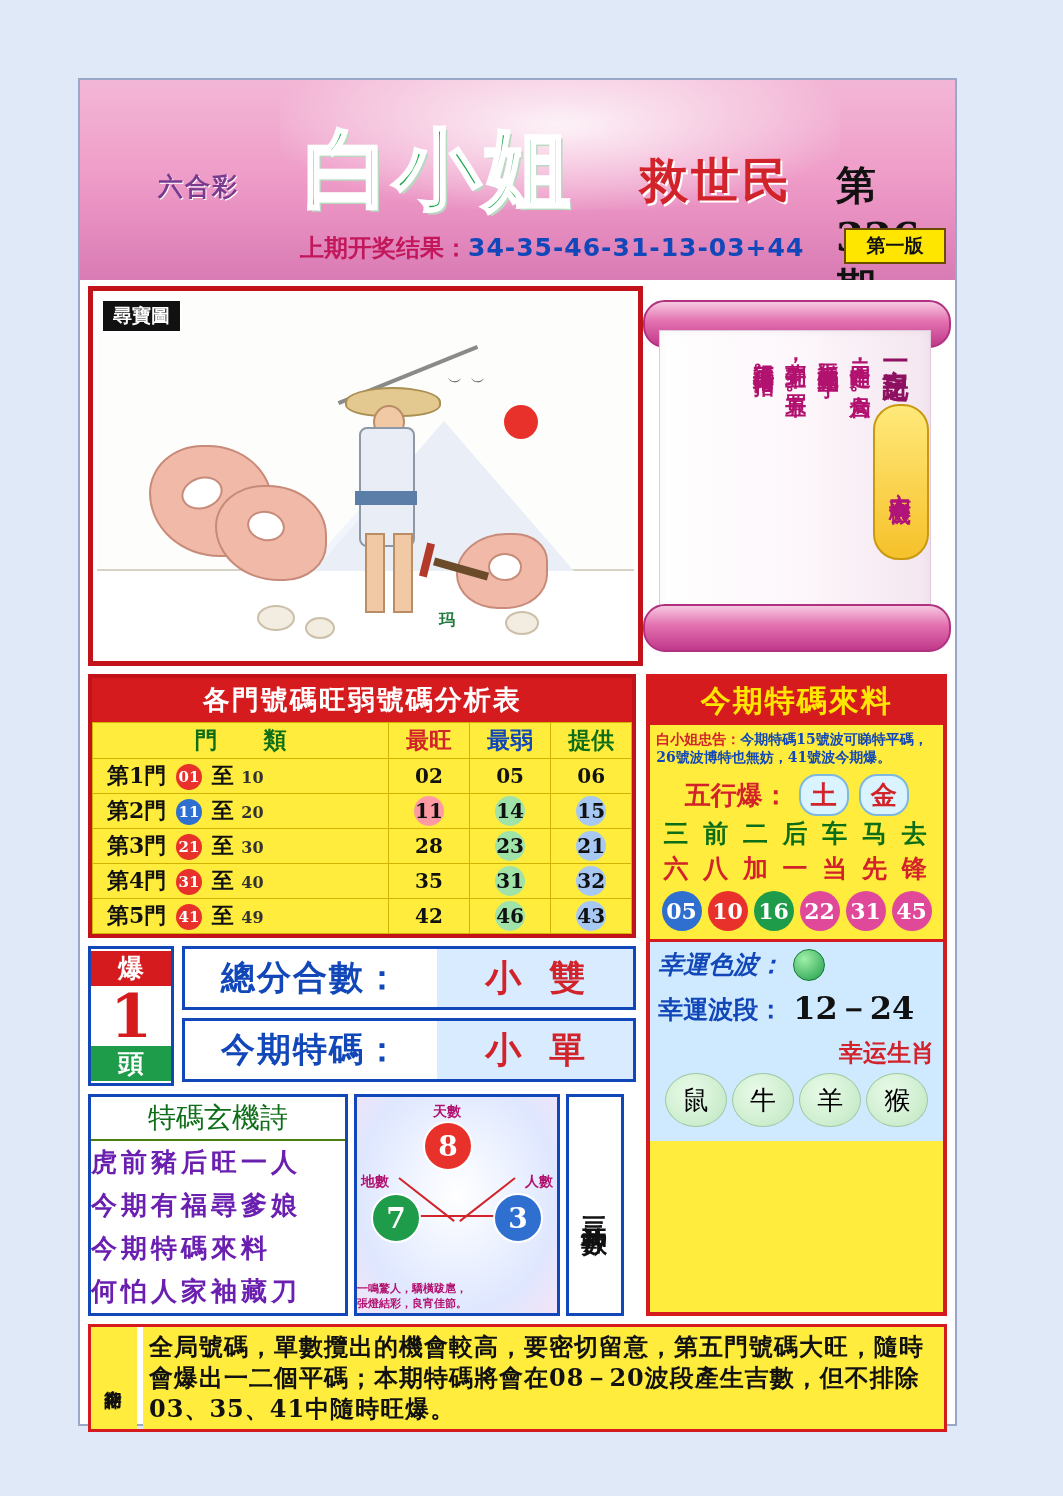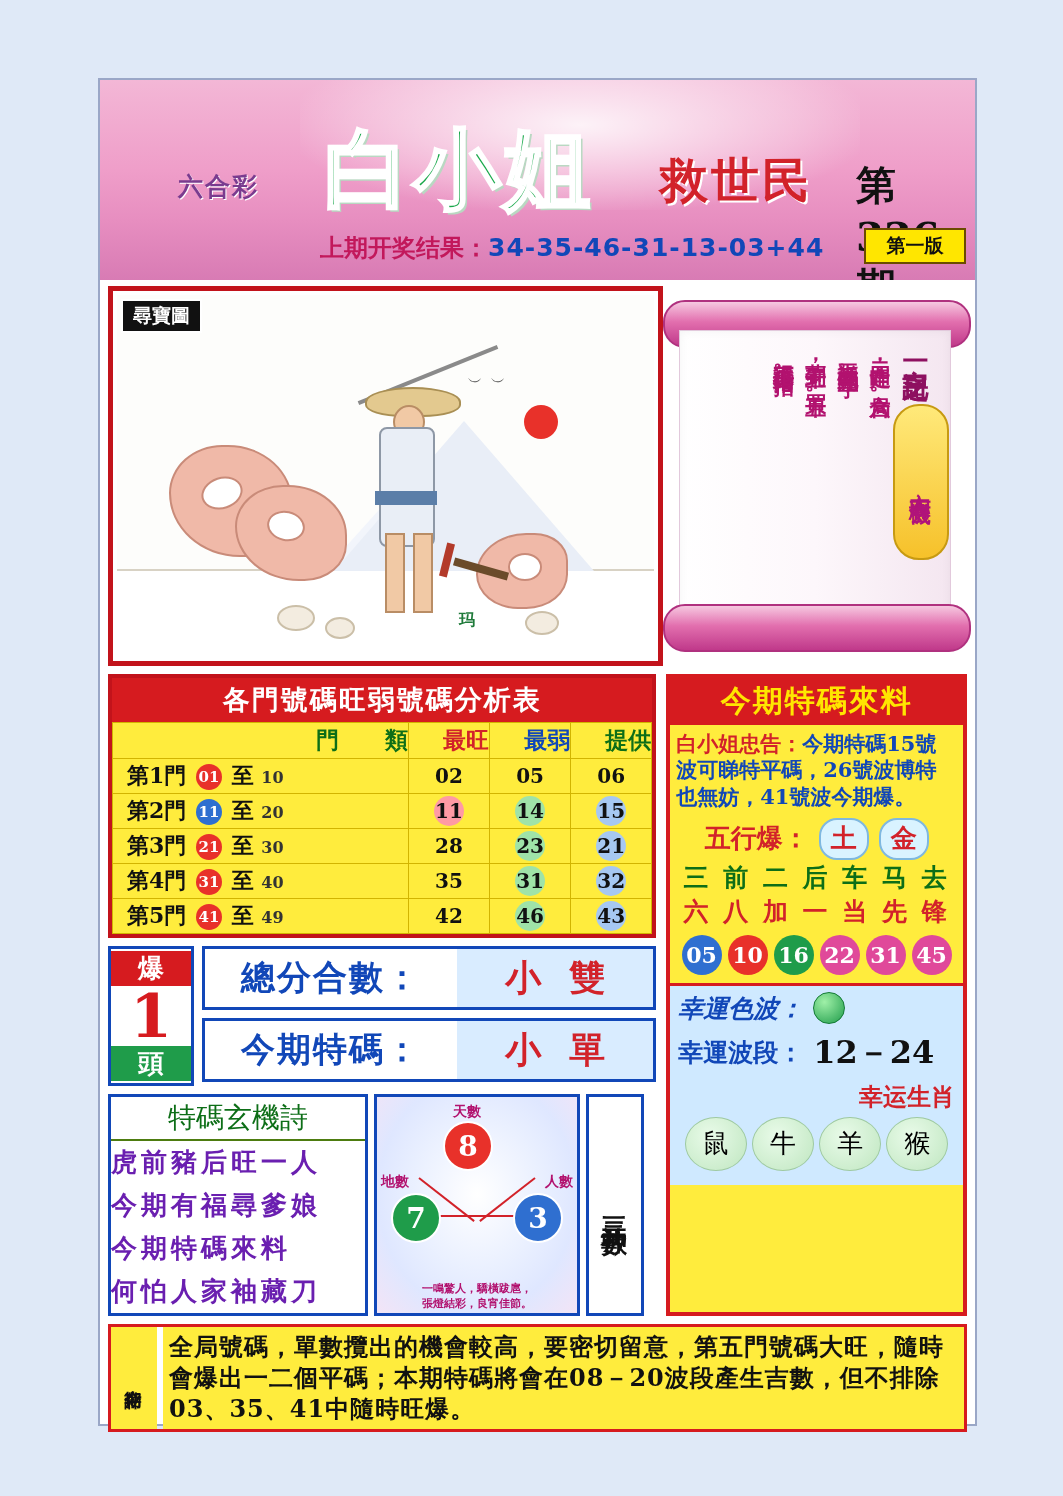--- a/index.html
+++ b/index.html
@@ -4,21 +4,21 @@
 <style>
   html,body{margin:0;padding:0;}
   body{
     width:1063px;height:1496px;
     background:#dfe9f7;
     font-family:"Liberation Sans","DejaVu Sans",sans-serif;
     overflow:hidden;
   }
   .page{
     position:absolute;left:78px;top:78px;width:879px;height:1348px;
-    background:#ffffff;border:2px solid #9aa7c7;box-sizing:border-box;margin-left:20px;
+    background:#ffffff;border:2px solid #9aa7c7;box-sizing:border-box;
   }
   
   .header{
     position:relative;height:200px;
     background:linear-gradient(180deg,#f3b7d6 0%,#ef9ec9 45%,#e78ec0 70%,#d87bb4 100%);
     overflow:hidden;
   }
   .header .glow{
     position:absolute;left:200px;top:-40px;width:560px;height:170px;
     background:radial-gradient(ellipse at center,rgba(255,255,255,.85) 0%,rgba(255,255,255,.25) 55%,rgba(255,255,255,0) 75%);
@@ -139,21 +139,21 @@
   .tbl-box{border:4px solid #c2131b;background:#fff;}
   .tbl-title{
     background:#d61b1f;color:#ffffff;text-align:center;font-size:27px;font-weight:bold;
     padding:4px 0;font-family:"DejaVu Serif",serif;letter-spacing:2px;
   }
   table.analysis{width:100%;border-collapse:collapse;background:#ffec3d;}
   table.analysis th,table.analysis td{
     border:1px solid #d2b400;text-align:center;font-size:22px;font-weight:bold;
     font-family:"DejaVu Serif",serif;padding:2px 0;color:#111;
   }
-  table.analysis th{color:#0d6e17;font-size:23px;text-align:right;}
+  table.analysis th{color:#0d6e17;font-size:23px;}
   table.analysis th.hot{color:#d2222a;}
   table.analysis th.cold{color:#1147b8;}
   table.analysis td.mencell{text-align:left;padding-left:14px;white-space:nowrap;}
   .ball{
     display:inline-block;width:26px;height:26px;line-height:26px;border-radius:50%;
     font-size:15px;color:#fff;text-align:center;vertical-align:middle;margin:0 2px;
   }
   .ball.red{background:#e8312a;}
   .ball.blue{background:#2f6fd0;}
   .numcircle{
@@ -211,37 +211,37 @@
   .sy-label.left{left:4px;top:76px;}
   .sy-label.right{right:4px;top:76px;}
   .sy-node{
     position:absolute;width:46px;height:46px;border-radius:50%;display:flex;align-items:center;justify-content:center;
     color:#fff;font-size:28px;font-weight:bold;font-family:"DejaVu Serif",serif;border:2px solid #fff;
   }
   .sy-node.t{left:66px;top:24px;background:#e8312a;}
   .sy-node.l{left:14px;top:96px;background:#1f9c4a;}
   .sy-node.r{right:14px;top:96px;background:#2f6fd0;}
   .sy-edge{position:absolute;height:2px;background:#d2222a;}
-  .sy-foot{position:absolute;left:0;right:0;bottom:2px;text-align:center;font-size:11px;color:#b2126f;
+  .sy-foot{position:absolute;left:0;right:0;bottom:2px;font-size:11px;color:#b2126f;
     font-family:"DejaVu Serif",serif;line-height:1.3;font-weight:bold;}
   .sy-side{
     width:58px;border:3px solid #1147b8;display:flex;align-items:center;justify-content:center;
     background:#fff;box-sizing:border-box;
   }
   .sy-side span{writing-mode:vertical-rl;text-orientation:upright;font-size:26px;font-weight:bold;
     color:#111;font-family:"DejaVu Serif",serif;letter-spacing:4px;}
 
   
   .rp{border:4px solid #d61b1f;background:#ffec3d;height:100%;box-sizing:border-box;}
   .rp-title{
     background:#d61b1f;color:#ffe600;text-align:center;font-size:30px;font-weight:bold;
     font-family:"DejaVu Serif",serif;letter-spacing:2px;padding:3px 0;
   }
   .rp-advice{
-    padding:6px 6px 2px 6px;font-size:21px;font-weight:bold;line-height:1.25;
+    padding:6px 6px 2px 6px;font-size:14px;font-weight:bold;line-height:1.25;
     font-family:"DejaVu Serif",serif;color:#1147b8;
   }
   .rp-advice b{color:#d2222a;}
   .wx{
     display:flex;align-items:center;justify-content:center;gap:10px;margin:6px 0 2px 0;
     font-size:26px;font-weight:bold;color:#d2222a;font-family:"DejaVu Serif",serif;
   }
   .wx .chip{
     width:46px;height:38px;border-radius:18px;background:#d9f3ff;border:2px solid #7fb8e0;
     display:flex;align-items:center;justify-content:center;color:#d2222a;font-size:26px;

